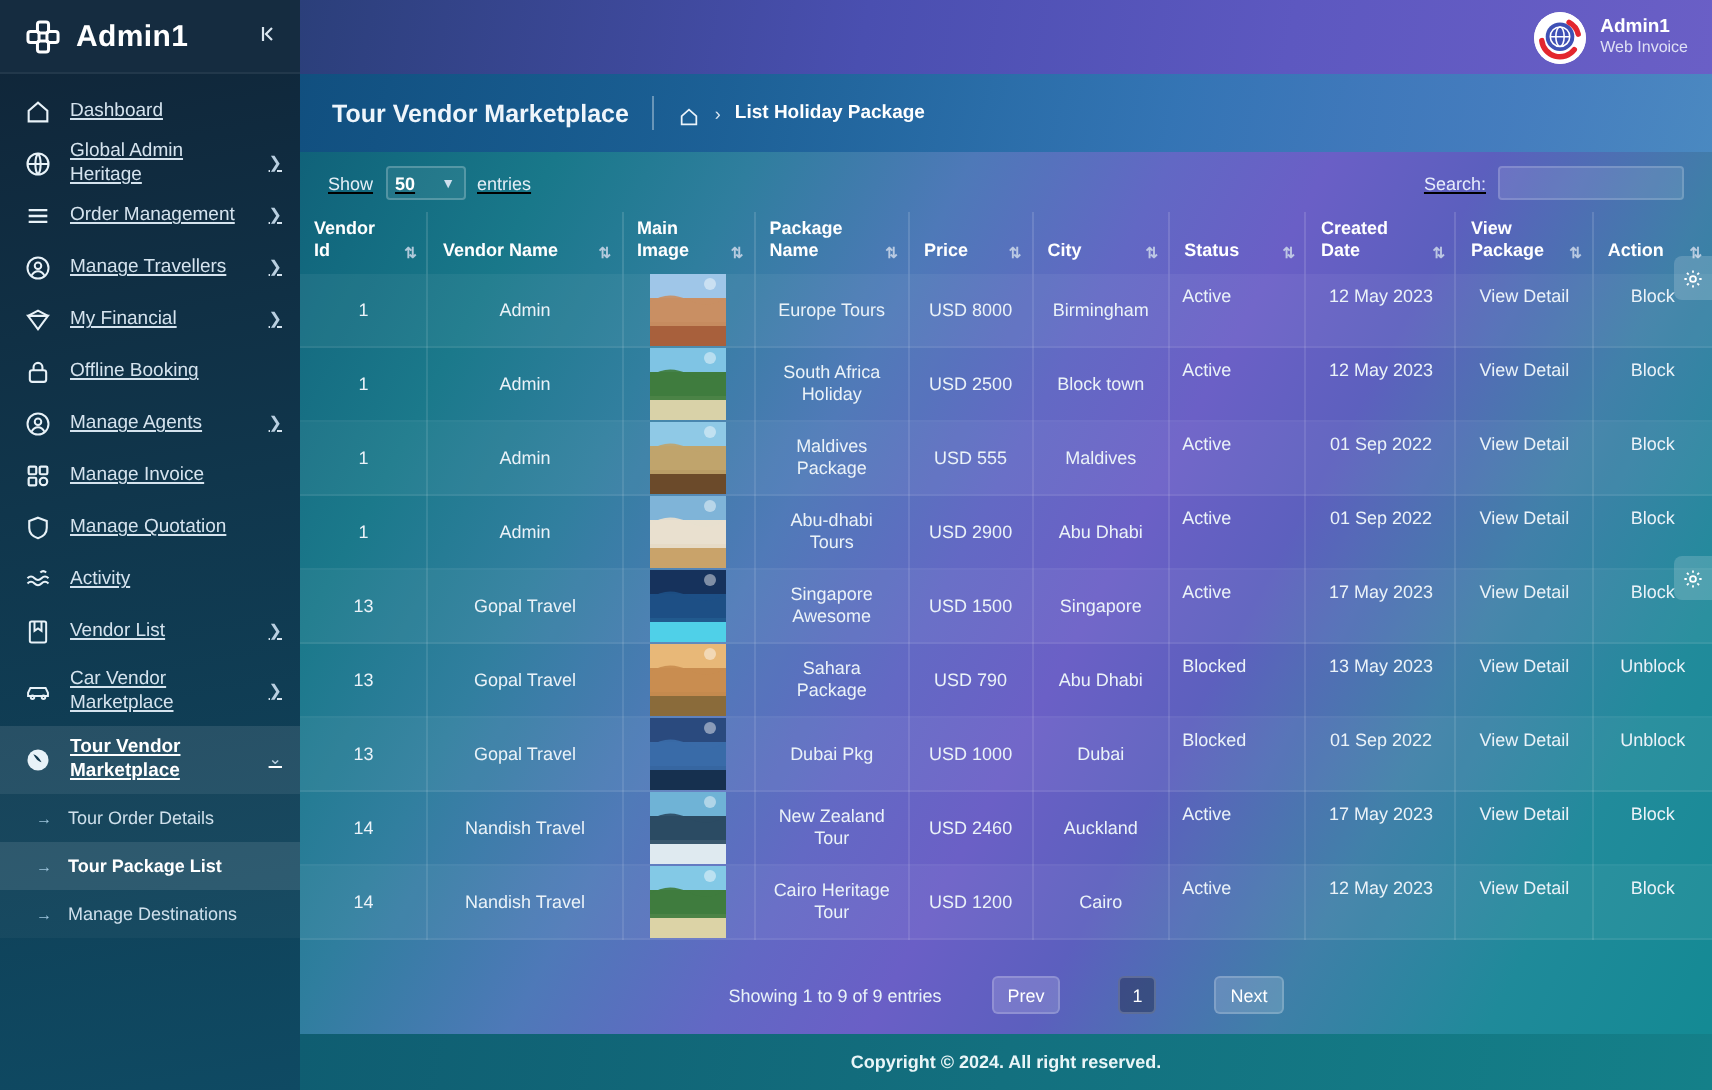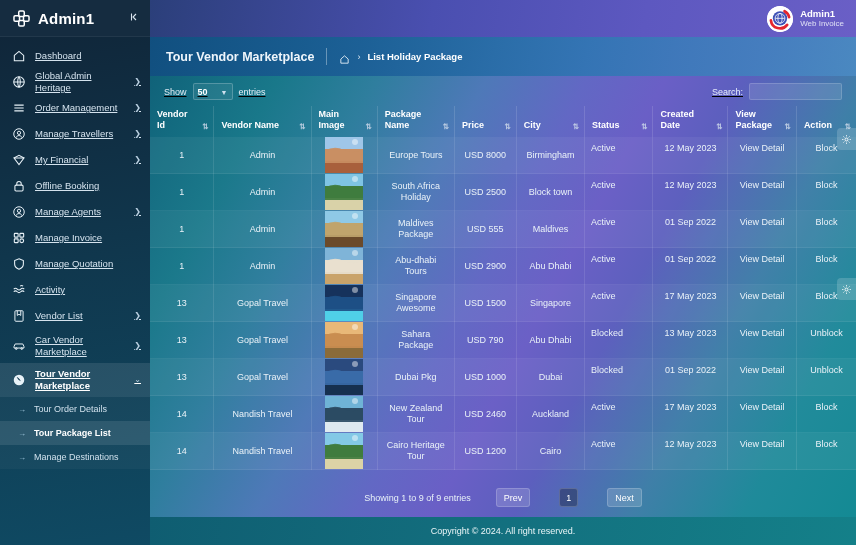--- a/index.html
+++ b/index.html
@@ -173,21 +173,21 @@
     border: 1px solid rgba(255,255,255,.18);
     border-radius: 3px; color: #fff; font-size: 9px;
     display: flex; align-items: center; justify-content: center; cursor: pointer; margin-left: 25px;
   }
   .pg.num { background: rgba(0,0,0,.28); min-width: 19px; padding: 0 5px; }
 
   .footer {
     height: 28px; flex: 0 0 28px;
     background: linear-gradient(100deg, #0f5d71 0%, #13707f 50%, #148089 100%);
     display: flex; align-items: center; justify-content: center;
-    color: #e9f5f7; font-size: 9px;
+    color: #e9f5f7; font-size: 9px; font-weight: bold;
   }
 
   
   .gear-btn {
     position: absolute; right: 0; width: 19px; height: 22px;
     background: rgba(255,255,255,.17);
     border-radius: 4px 0 0 4px;
     display: flex; align-items: center; justify-content: center;
     cursor: pointer; z-index: 9;
   }

